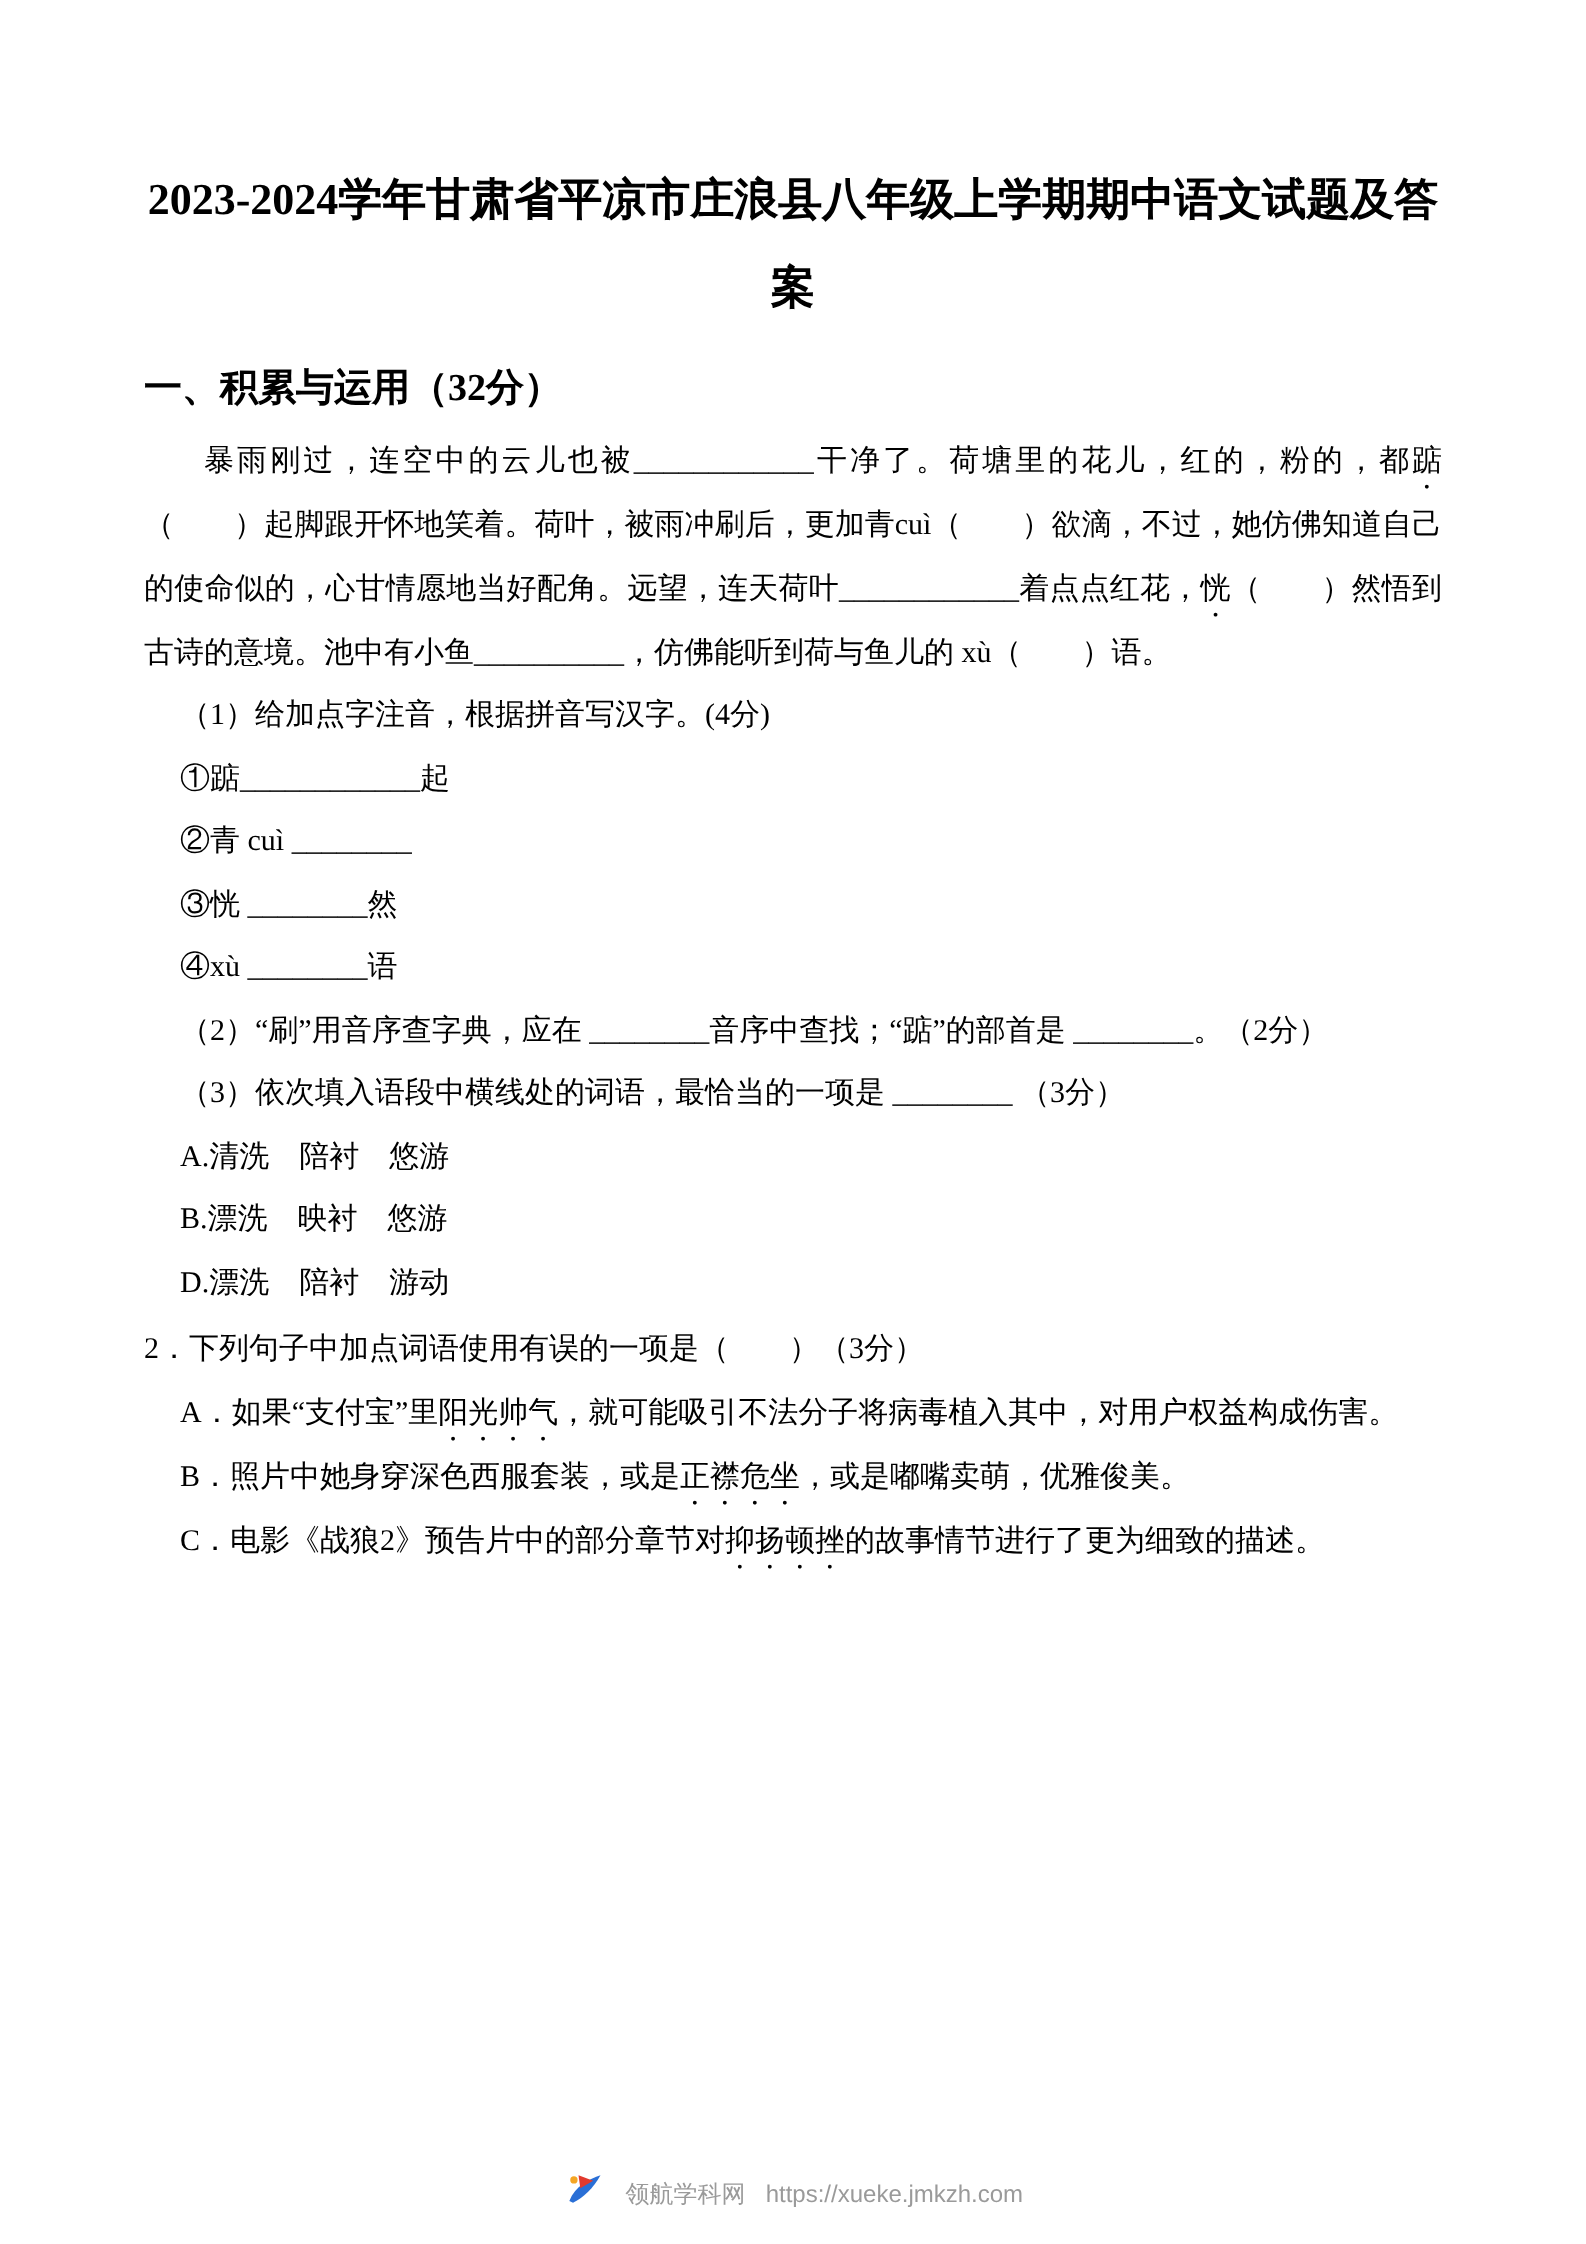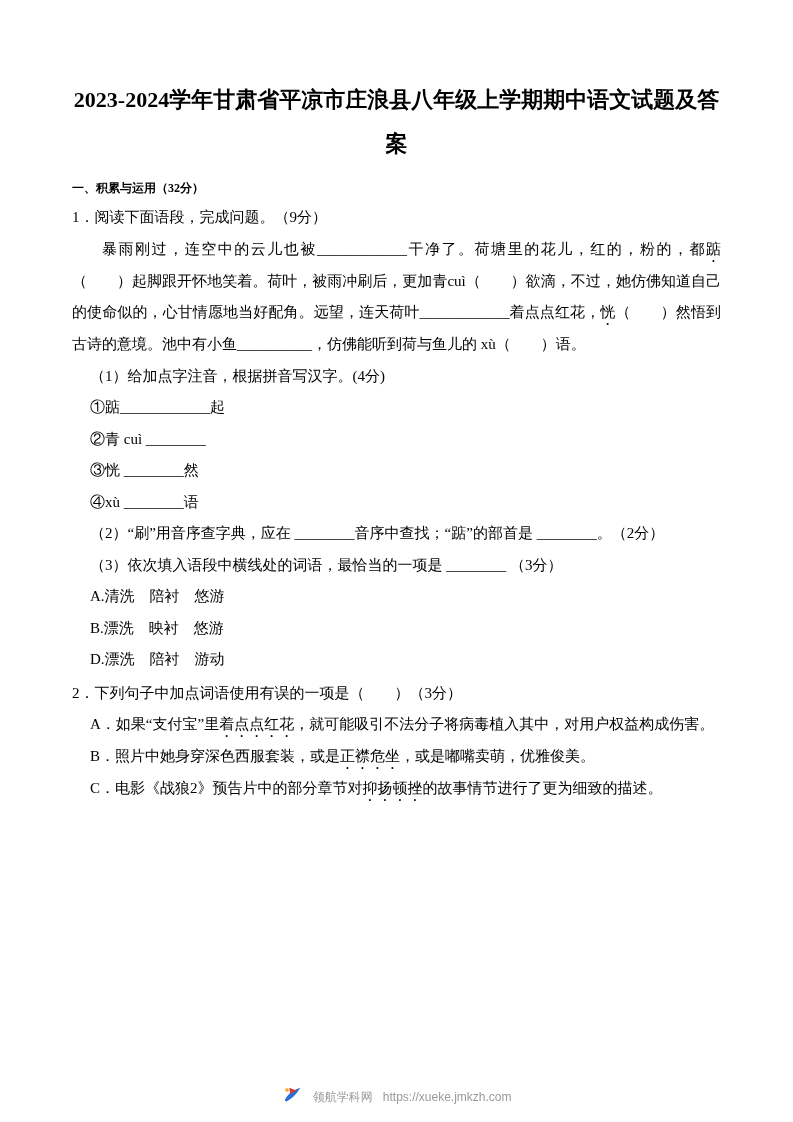--- a/index.html
+++ b/index.html
@@ -16,21 +16,21 @@
     overflow: hidden;
   }
   .title {
     font-size: 22px;
     font-weight: bold;
     text-align: center;
     line-height: 2.0;
     margin: 0 0 10px 0;
   }
   .heading {
-    font-size: 12px;
+    font-size: 19px;
     font-weight: bold;
     line-height: 2.0;
     margin: 0 0 2px 0;
   }
   .line, .para {
     font-size: 15px;
     line-height: 2.1;
     margin: 0;
   }
   .para.justify { text-align: justify; }
@@ -64,40 +64,39 @@
 </head>
 <body>
 
 <div class="page">
 
   <h1 class="title">2023-2024学年甘肃省平凉市庄浪县八年级上学期期中语文试题及答案</h1>
 
   <div class="heading">一、积累与运用（32分）</div>
 
   <div class="group">
-    <div class="line">1．阅读下面语段，完成问题。（9分）</div>
     <div class="para justify indent2"><span>暴雨刚过，连空中的云儿也被</span><span>____________</span><span>干净了。荷塘里的花儿，红的，粉的，都</span><span class="em">踮</span><span>（　　）起脚跟开怀地笑着。荷叶，被雨冲刷后，更加青cuì（　　）欲滴，不过，她仿佛知道自己的使命似的，心甘情愿地当好配角。远望，连天荷叶</span><span>____________</span><span>着点点红花，</span><span class="em">恍</span><span>（　　）然悟到古诗的意境。池中有小鱼</span><span>__________</span><span>，仿佛能听到荷与鱼儿的 xù（　　）语。</span></div>
 
     <div class="line indent1">（1）给加点字注音，根据拼音写汉字。(4分)</div>
     <div class="line indent1">①踮____________起</div>
     <div class="line indent1">②青 cuì ________</div>
     <div class="line indent1">③恍 ________然</div>
     <div class="line indent1">④xù ________语</div>
 
     <div class="line indent1">（2）“刷”用音序查字典，应在 ________音序中查找；“踮”的部首是 ________。（2分）</div>
     <div class="line indent1">（3）依次填入语段中横线处的词语，最恰当的一项是 ________ （3分）</div>
 
     <div class="line indent1">A.清洗　陪衬　悠游</div>
     <div class="line indent1">B.漂洗　映衬　悠游</div>
     <div class="line indent1">D.漂洗　陪衬　游动</div>
   </div>
 
   <div class="group">
     <div class="line">2．下列句子中加点词语使用有误的一项是（　　）（3分）</div>
-    <div class="line indent1"><span>A．如果“支付宝”里</span><span class="em">着点点红花</span><span>，就可能吸引不法分子将病毒植入其中，对用户权益构成伤害。</span></div>
+    <div class="line indent1"><span>A．如果“支付宝”里</span><span class="em">阳光帅气</span><span>，就可能吸引不法分子将病毒植入其中，对用户权益构成伤害。</span></div>
     <div class="line indent1"><span>B．照片中她身穿深色西服套装，或是</span><span class="em">正襟危坐</span><span>，或是嘟嘴卖萌，优雅俊美。</span></div>
     <div class="line indent1"><span>C．电影《战狼2》预告片中的部分章节对</span><span class="em">抑扬顿挫</span><span>的故事情节进行了更为细致的描述。</span></div>
   </div>
 
 
   <div class="footer">
     <span class="logo">
       <svg viewBox="0 0 24 24" width="22" height="22" aria-hidden="true">
         <path d="M4 18 C7 10, 15 6, 21 4 C17 11, 12 16, 6 19 Z" fill="#2a6fd6"></path>
         <path d="M9 4 L17 7 L10 11 Z" fill="#e23a2e"></path>

